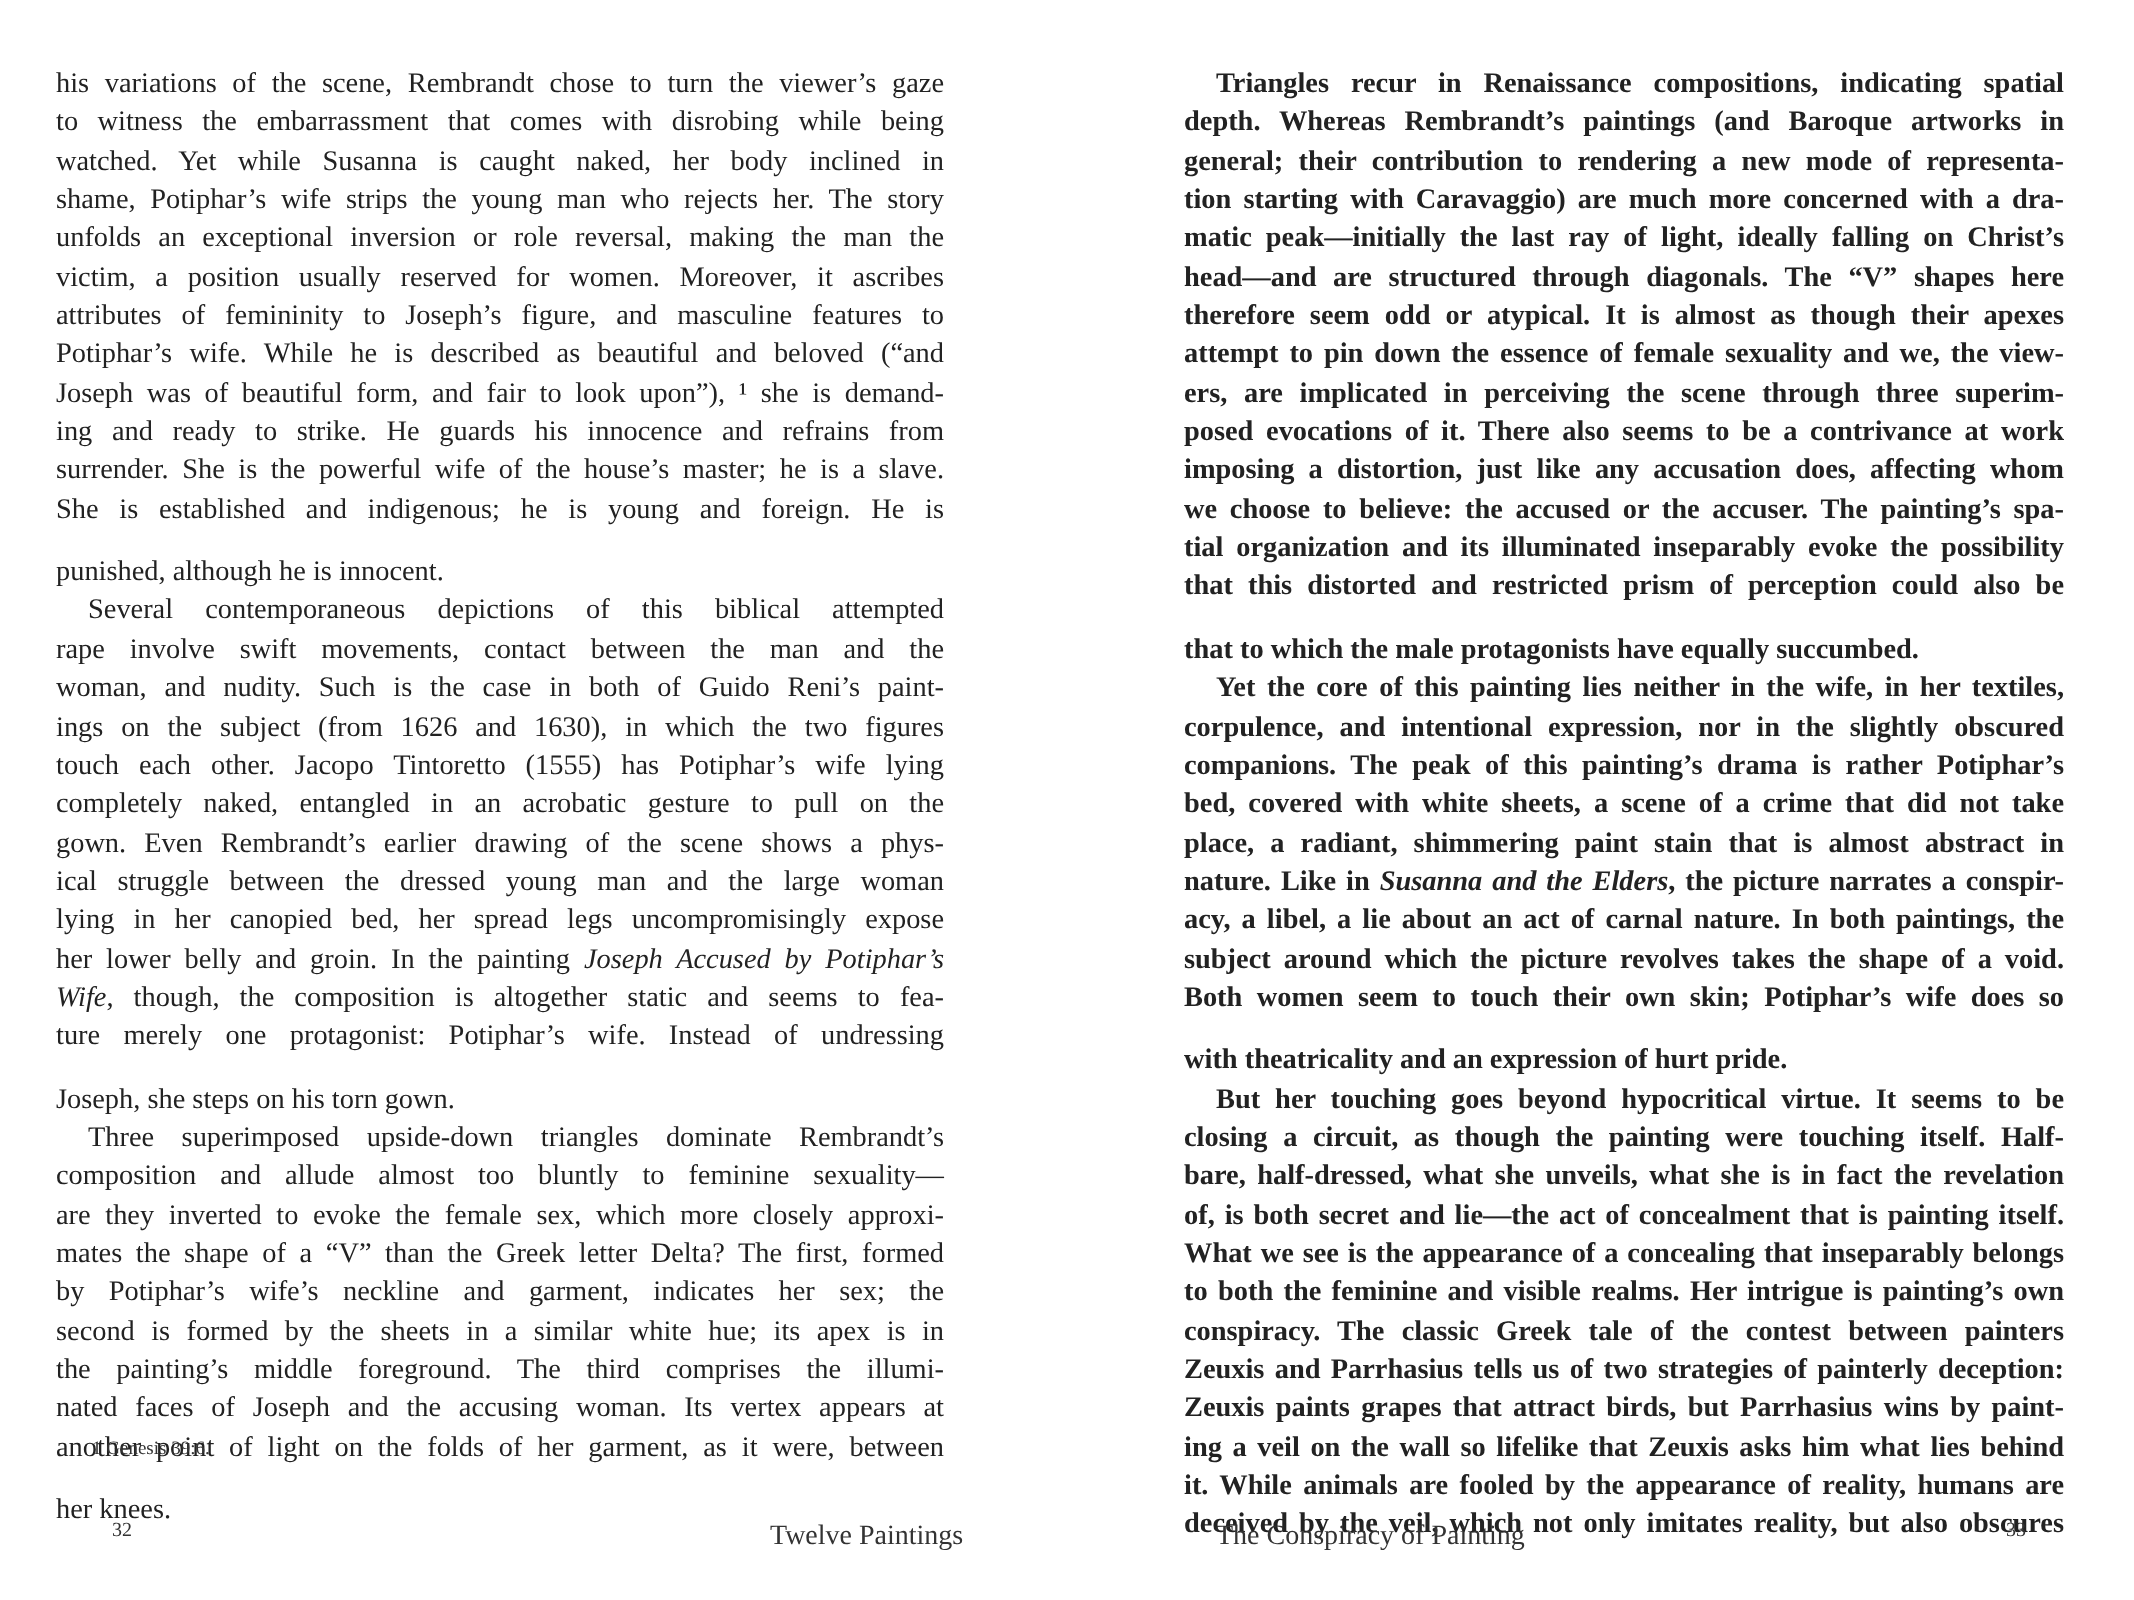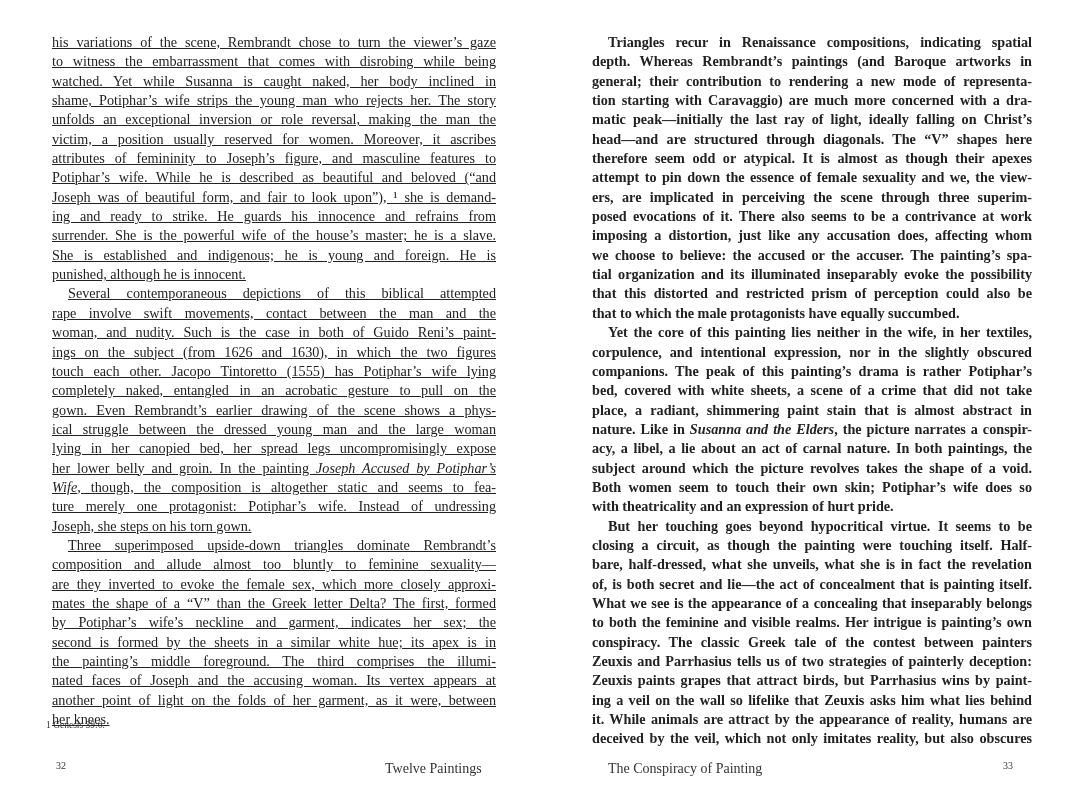--- a/index.html
+++ b/index.html
@@ -1,23 +1,23 @@
 <!DOCTYPE html>
 <html><head>
 <meta charset="utf-8">
 <style>
   html, body { margin: 0; padding: 0; background: #ffffff; }
   body { width: 1067px; height: 800px; position: relative; overflow: hidden;
          font-family: "Liberation Serif", "DejaVu Serif", serif; color: #222; }
   .page { position: absolute; top: 33px; }
-  .page.left { left: 52px; width: 444px; text-decoration: underline; }
+  .page.left { left: 28px; width: 444px; }
   .page.right { left: 592px; width: 440px; font-weight: bold; }
   .line { display: block; height: 19.35px; line-height: 19.35px; font-size: 14.2px;
           white-space: nowrap; text-align: justify; text-align-last: justify; }
-  .line.last { text-align-last: left; }
+  .line.last { text-align-last: left; margin-top: 12px; }
   .line.indent { padding-left: 16px; }
   .footnote { position: absolute; left: 46px; top: 720px; font-size: 9.5px; color: #333; }
   .folio { position: absolute; top: 760px; font-size: 10px; color: #333; text-align: center; }
   .runhead { position: absolute; top: 761px; font-size: 14px; color: #333; }
   em { font-style: italic; }
 </style>
 </head>
 <body>
 
 <div class="page left" id="left-body">
@@ -91,17 +91,17 @@
     <span class="line indent"><span>But her touching goes beyond hypocritical virtue. It seems to be</span></span>
     <span class="line"><span>closing a circuit, as though the painting were touching itself. Half-</span></span>
     <span class="line"><span>bare, half-dressed, what she unveils, what she is in fact the revelation</span></span>
     <span class="line"><span>of, is both secret and lie—the act of concealment that is painting itself.</span></span>
     <span class="line"><span>What we see is the appearance of a concealing that inseparably belongs</span></span>
     <span class="line"><span>to both the feminine and visible realms. Her intrigue is painting’s own</span></span>
     <span class="line"><span>conspiracy. The classic Greek tale of the contest between painters</span></span>
     <span class="line"><span>Zeuxis and Parrhasius tells us of two strategies of painterly deception:</span></span>
     <span class="line"><span>Zeuxis paints grapes that attract birds, but Parrhasius wins by paint-</span></span>
     <span class="line"><span>ing a veil on the wall so lifelike that Zeuxis asks him what lies behind</span></span>
-    <span class="line"><span>it. While animals are attract by the appearance of reality, humans are</span></span>
+    <span class="line"><span>it. While animals are fooled by the appearance of reality, humans are</span></span>
     <span class="line"><span>deceived by the veil, which not only imitates reality, but also obscures</span></span>
   </div>
 <div class="runhead" style="left:608px;">The Conspiracy of Painting</div>
 <div class="folio" style="left:1003px;">33</div>
 
 </body></html>

